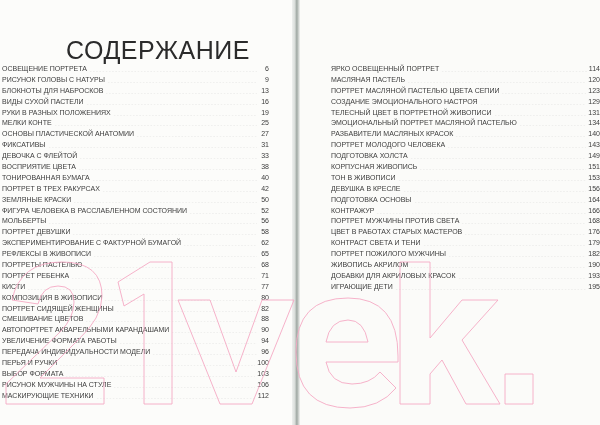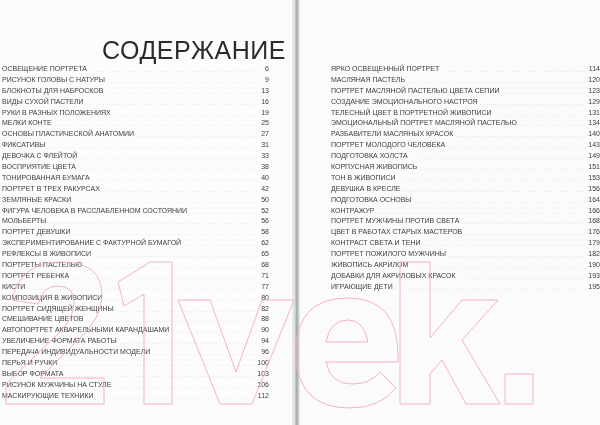--- a/index.html
+++ b/index.html
@@ -19,21 +19,20 @@
     background: #fbfbf9;
   }
   .spine {
     position: absolute; left: 292px; top: 0; width: 8px; height: 425px;
     background: linear-gradient(to right, #eef0ee 0%, #d9ddda 35%, #9ea7a2 60%, #c9ceca 80%, #f2f3f1 100%);
   }
   .title {
     position: absolute; left: 66px; top: 19px;
     font-size: 25px; letter-spacing: 0.5px; color: #2b2b2b;
     font-weight: normal;
-    margin-left: 36px;
   }
   .toc {
     position: absolute; list-style: none; margin: 0; padding: 0;
   }
   .toc-left { left: 2px; top: 64px; width: 267px; }
   .toc-right { left: 331px; top: 64px; width: 269px; }
   .toc li {
     display: flex; align-items: baseline;
     height: 10.9px; line-height: 10.9px;
     font-size: 7px; white-space: nowrap; overflow: hidden;

